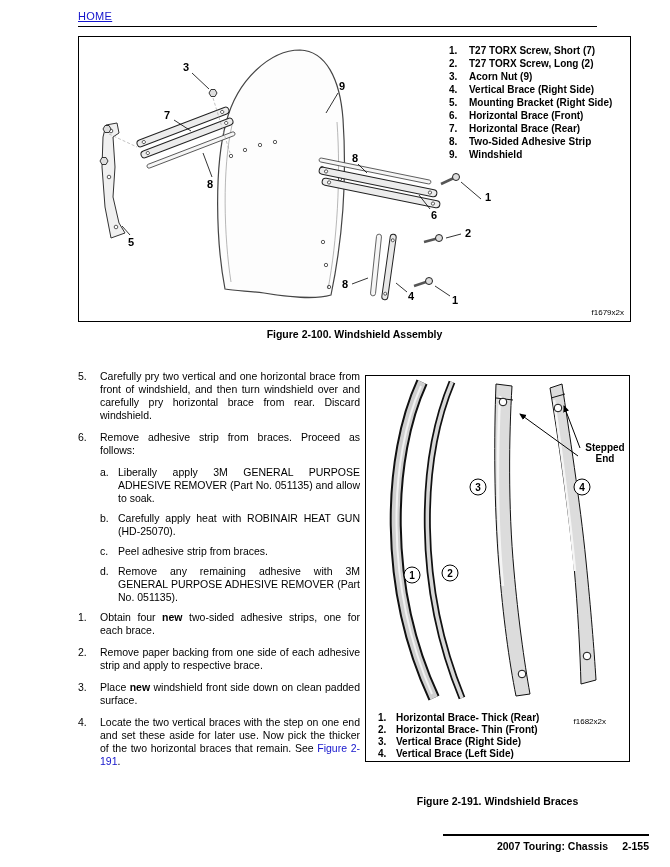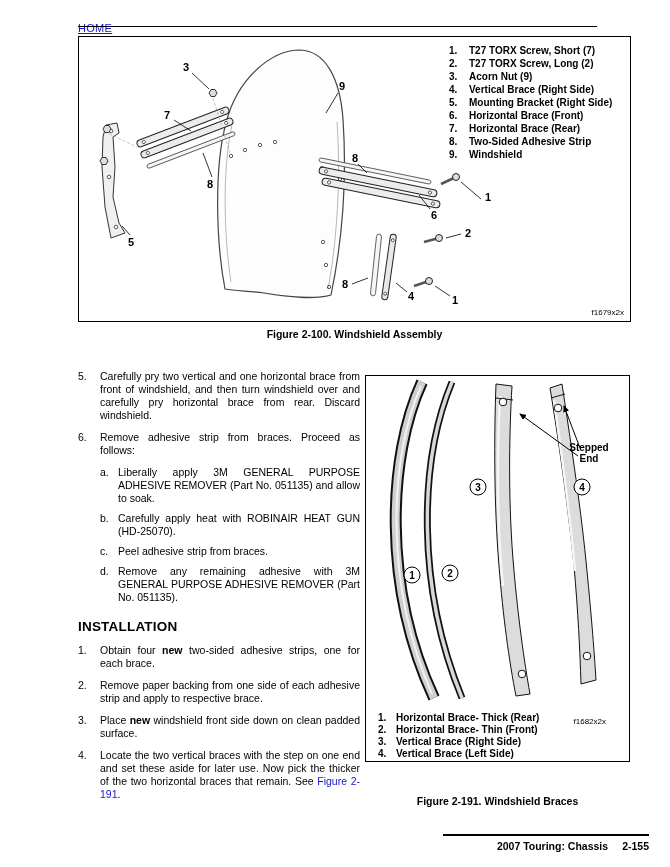--- a/index.html
+++ b/index.html
@@ -7,21 +7,21 @@
   body {
     background:#ffffff;
     font-family:"Liberation Sans", sans-serif;
     color:#000;
     position:relative;
     overflow:hidden;
   }
   .home-link {
     position:absolute; left:78px; top:10px;
     font-size:11px; color:#1414cc; text-decoration:underline;
-    letter-spacing:.3px; cursor:pointer;margin-top:12px;
+    letter-spacing:.3px; cursor:pointer;
   }
   .top-rule { position:absolute; left:78px; top:26px; width:519px; border-top:1px solid #000; }
 
   .figbox { position:absolute; border:1px solid #000; background:#fff; }
   #fig190 { left:78px; top:36px;  width:553px; height:286px; }
   #fig191 { left:365px; top:375px; width:265px; height:387px; }
   .fig-body { position:relative; width:100%; height:100%; }
   .fig-body svg { position:absolute; left:0; top:0; }
 
   .parts-list { position:absolute; left:370px; top:7px; font-size:10px; font-weight:bold; line-height:13px; }
@@ -54,21 +54,21 @@
   .fig-link { color:#1414cc; cursor:pointer; }
 
   .circ {
     position:absolute; transform:translate(-50%,-50%);
     width:17px; height:17px; border:1.3px solid #000; border-radius:50%;
     background:#fff; font-weight:bold; font-size:10px;
     display:flex; align-items:center; justify-content:center;
   }
   .g0{left:46px;top:199px}.g1{left:84px;top:197px}.g2{left:112px;top:111px}.g3{left:216px;top:111px}
 
-  .stepped { position:absolute; left:196px; top:66px; width:54px; text-align:center;
+  .stepped { position:absolute; left:212px; top:66px; width:54px; text-align:center;
              font-size:10px; font-weight:bold; line-height:11px; }
 
   .legend { position:absolute; left:12px; top:336px; font-size:10px; font-weight:bold; line-height:12px; }
   .legend .row { display:flex; }
   .legend .pn { width:18px; flex:none; }
 
   .footer {
     position:absolute; left:443px; top:834px; width:206px;
     border-top:2px solid #000; padding-top:4px;
     text-align:right; font-weight:bold; font-size:10.5px;
@@ -264,21 +264,20 @@
   </div>
   <div class="sub">
     <span class="sn">c.</span>
     <span class="st">Peel adhesive strip from braces.</span>
   </div>
   <div class="sub">
     <span class="sn">d.</span>
     <span class="st">Remove any remaining adhesive with 3M GENERAL PURPOSE ADHESIVE REMOVER (Part No. 051135).</span>
   </div>
 
-  <div class="heading">INSTALLATION</div>
 
   <div class="step">
     <span class="sn">1.</span>
     <span class="st"><span>Obtain four </span><span class="b">new</span><span> two-sided adhesive strips, one for each brace.</span></span>
   </div>
   <div class="step">
     <span class="sn">2.</span>
     <span class="st">Remove paper backing from one side of each adhesive strip and apply to respective brace.</span>
   </div>
   <div class="step">

